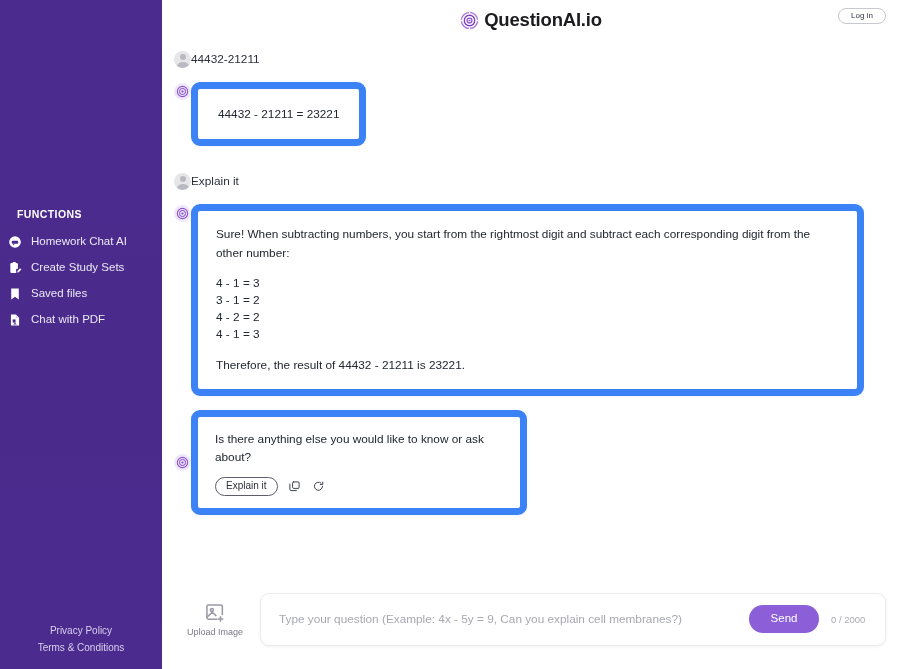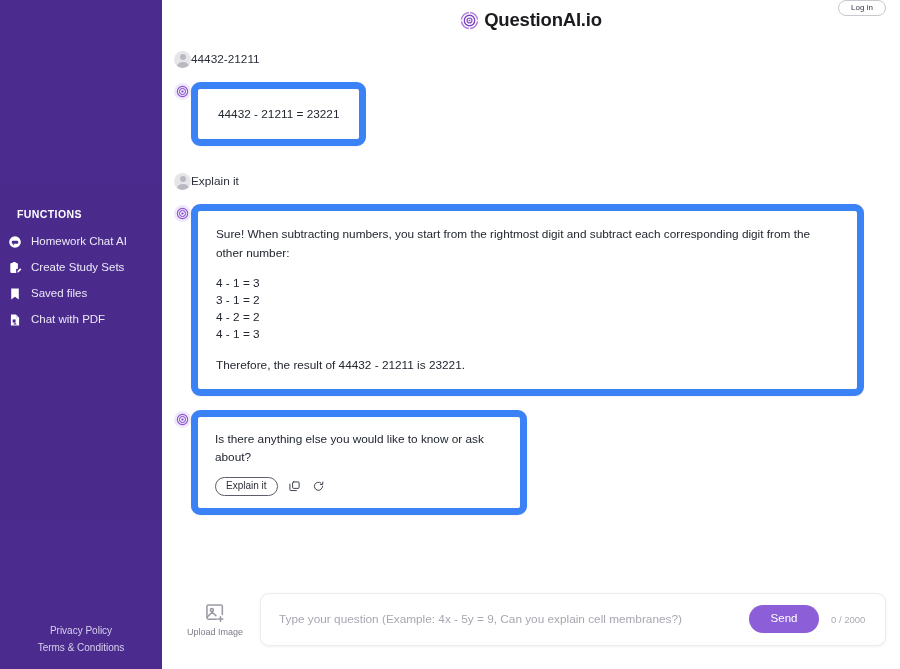--- a/index.html
+++ b/index.html
@@ -122,21 +122,21 @@
   .brand-name {
     font-size: 18.5px;
     font-weight: bold;
     letter-spacing: -0.2px;
     color: #1b1b1f;
   }
 
   .login-btn {
     position: absolute;
     right: 14px;
-    top: 0;
+    top: 8px;
     width: 48px;
     height: 16px;
     border: 1px solid #c8c8cf;
     border-radius: 9px;
     background: #ffffff;
     font-family: inherit;
     font-size: 8px;
     color: #333842;
     cursor: pointer;
     display: flex;
@@ -450,21 +450,21 @@
             <div>4 - 1 = 3</div>
             <div>3 - 1 = 2</div>
             <div>4 - 2 = 2</div>
             <div>4 - 1 = 3</div>
           </div>
           <div class="para-gap"></div>
           <p>Therefore, the result of 44432 - 21211 is 23221.</p>
         </div>
       </div>
 
-      <div class="msg-row" style="margin-top:14px;">
+      <div class="msg-row" style="margin-top:14px;align-items:center;">
         <span class="avatar-bot">
           <svg viewBox="0 0 24 24" aria-hidden="true">
             <circle cx="12" cy="12" r="9.5" fill="none" stroke="#8e52cf" stroke-width="2"></circle>
             <circle cx="12" cy="12" r="5.6" fill="none" stroke="#7b3fbf" stroke-width="1.8"></circle>
             <circle cx="12" cy="12" r="2" fill="#7b3fbf"></circle>
           </svg>
         </span>
         <div class="bubble bubble-followup">
           <p>Is there anything else you would like to know or ask about?</p>
           <div class="followup-actions">

